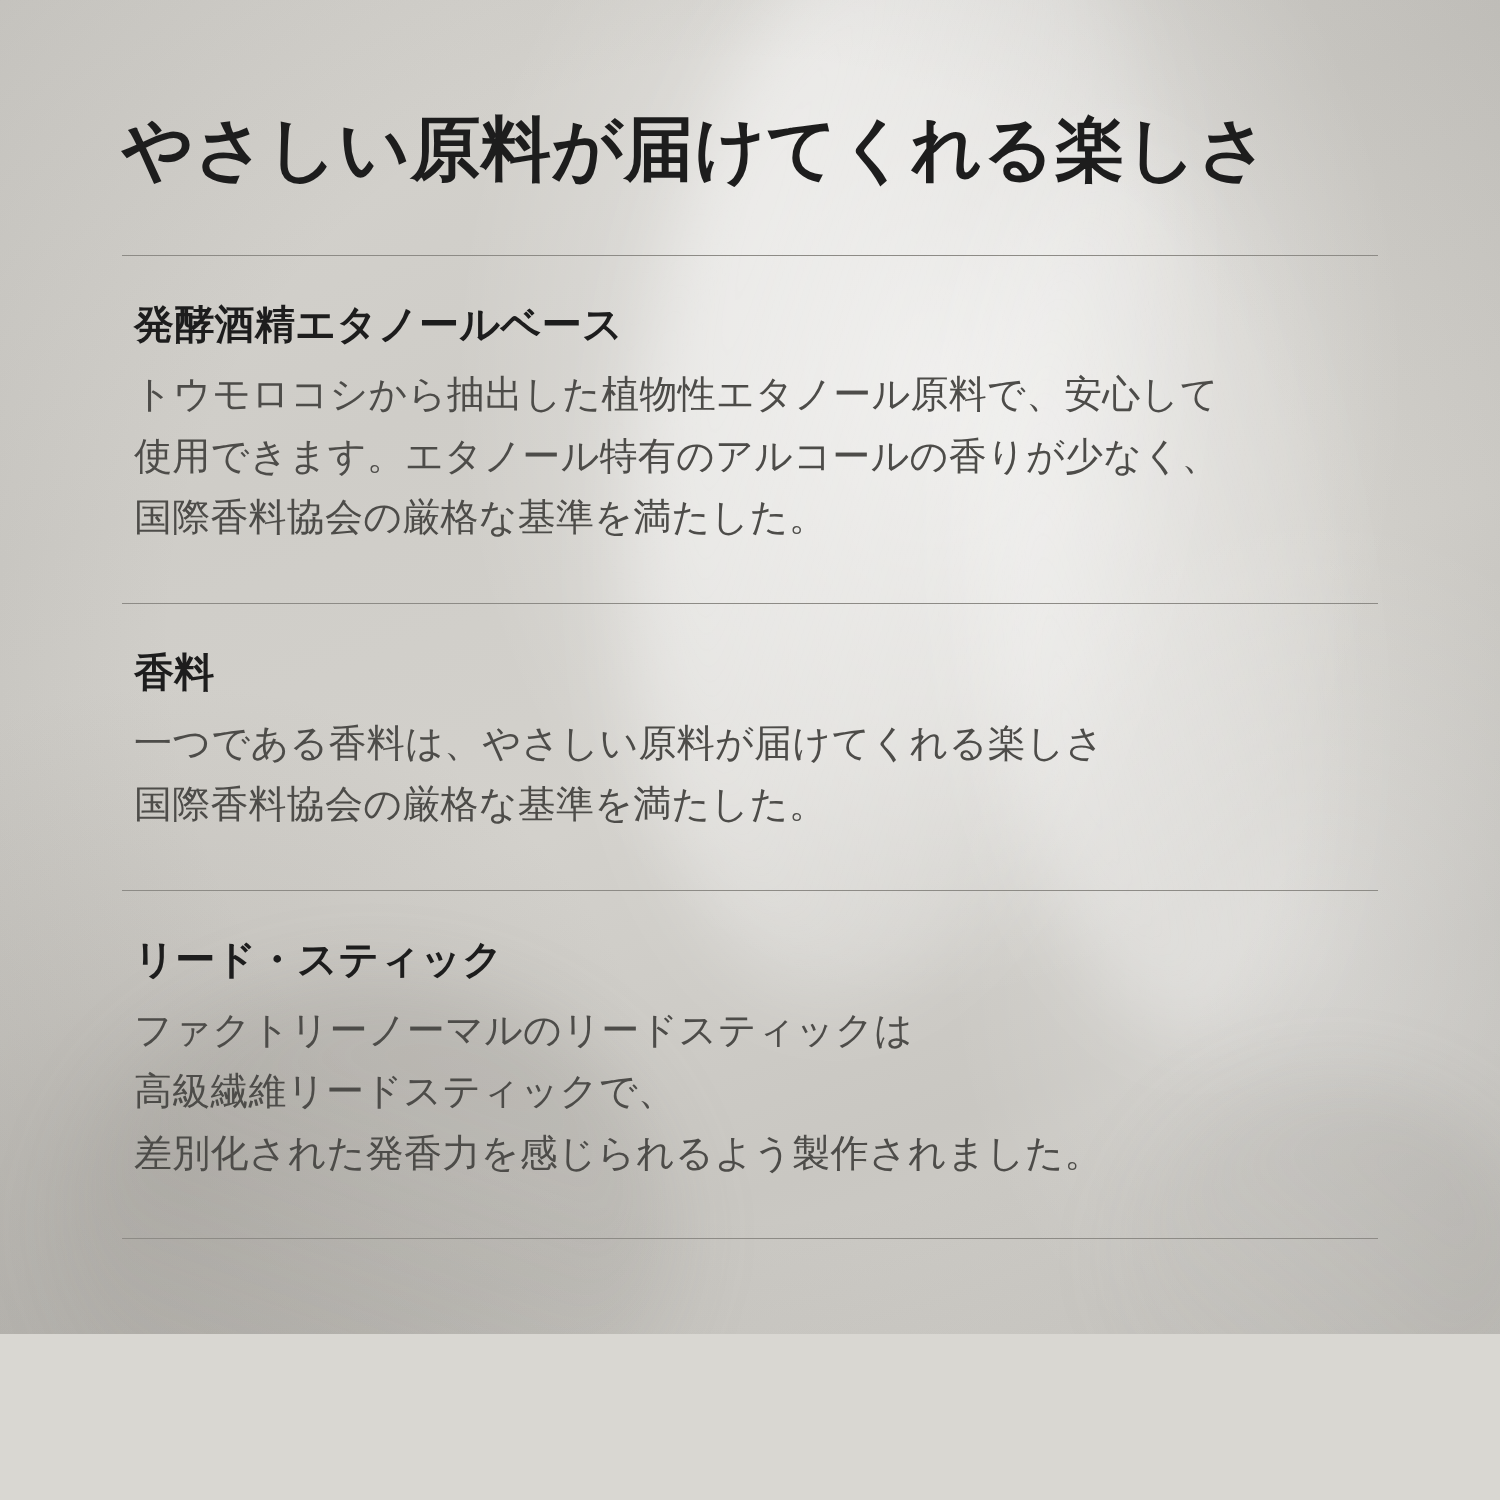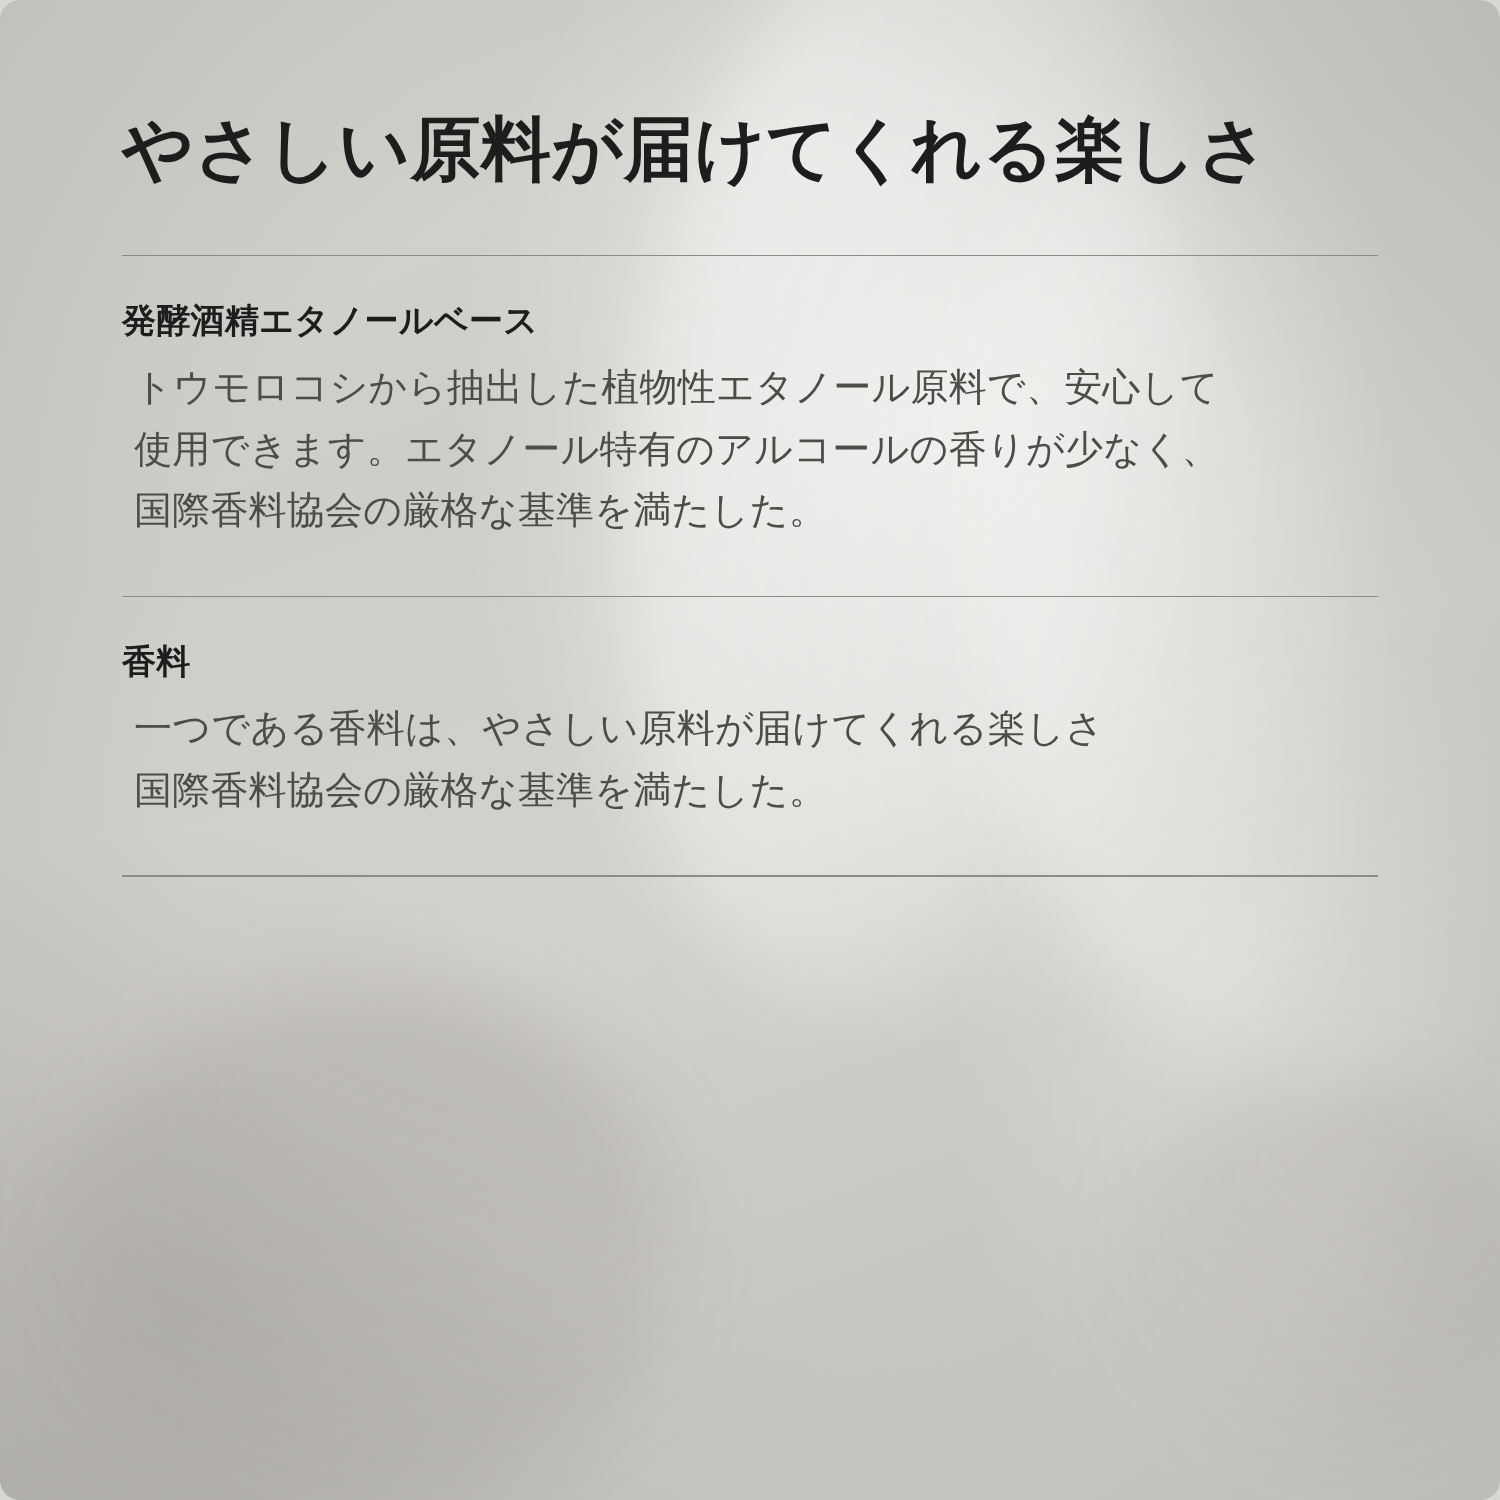--- a/index.html
+++ b/index.html
@@ -10,29 +10,28 @@
     width: 1500px;
     height: 1500px;
     font-family: "DejaVu Sans", "Liberation Sans", sans-serif;
     background: #d9d7d2;
     overflow: hidden;
   }
 
   .page {
     position: relative;
     width: 1500px;
-    height: 1500px;
+    height: 1334px;
     box-sizing: border-box;
     overflow: hidden;
     background:
       radial-gradient(ellipse 680px 900px at 62% 28%, rgba(255,255,255,0.55) 0%, rgba(255,255,255,0.28) 38%, rgba(255,255,255,0.0) 70%),
       radial-gradient(ellipse 520px 620px at 88% 72%, rgba(255,255,255,0.30) 0%, rgba(255,255,255,0.0) 72%),
       radial-gradient(ellipse 700px 700px at 12% 88%, rgba(150,146,140,0.32) 0%, rgba(150,146,140,0.0) 70%),
       linear-gradient(160deg, #d6d4cf 0%, #cfcdc8 30%, #d3d1cc 55%, #c9c7c2 78%, #d2d0cb 100%);
-    border-radius: 20px;
   }
 
   
   .fold {
     position: absolute;
     pointer-events: none;
     border-radius: 50%;
     filter: blur(38px);
   }
   .fold.f1 {
@@ -85,22 +84,22 @@
     height: 0;
     border-top: 1.6px solid #8d8b86;
     margin: 0;
   }
   .rule-top { margin-top: 64px; }
 
   .section {
     padding: 44px 0 42px 0;
   }
   .section-title {
-    margin: 0 0 16px 0;
-    font-size: 34px;
+    margin: 0 0 16px 12px;
+    font-size: 40px;
     font-weight: 700;
     line-height: 1.22;
     letter-spacing: 0.3px;
     color: #1d1d1d;
   }
   .section-body {
     margin: 12px;
     font-size: 38px;
     line-height: 1.62;
     font-weight: 400;
@@ -140,17 +139,25 @@
     <section class="section">
       <h2 class="section-title">香料</h2>
       <p class="section-body">
         <span class="ln">一つである香料は、やさしい原料が届けてくれる楽しさ</span>
         <span class="ln">国際香料協会の厳格な基準を満たした。</span>
       </p>
     </section>
 
     <div class="rule"></div>
 
+    <section class="section">
+      <h2 class="section-title">リード・スティック</h2>
+      <p class="section-body">
+        <span class="ln">ファクトリーノーマルのリードスティックは</span>
+        <span class="ln">高級繊維リードスティックで、</span>
+        <span class="ln">差別化された発香力を感じられるよう製作されました。</span>
+      </p>
+    </section>
 
     <div class="rule"></div>
 
   </div>
 </div>
 
 </body></html>

